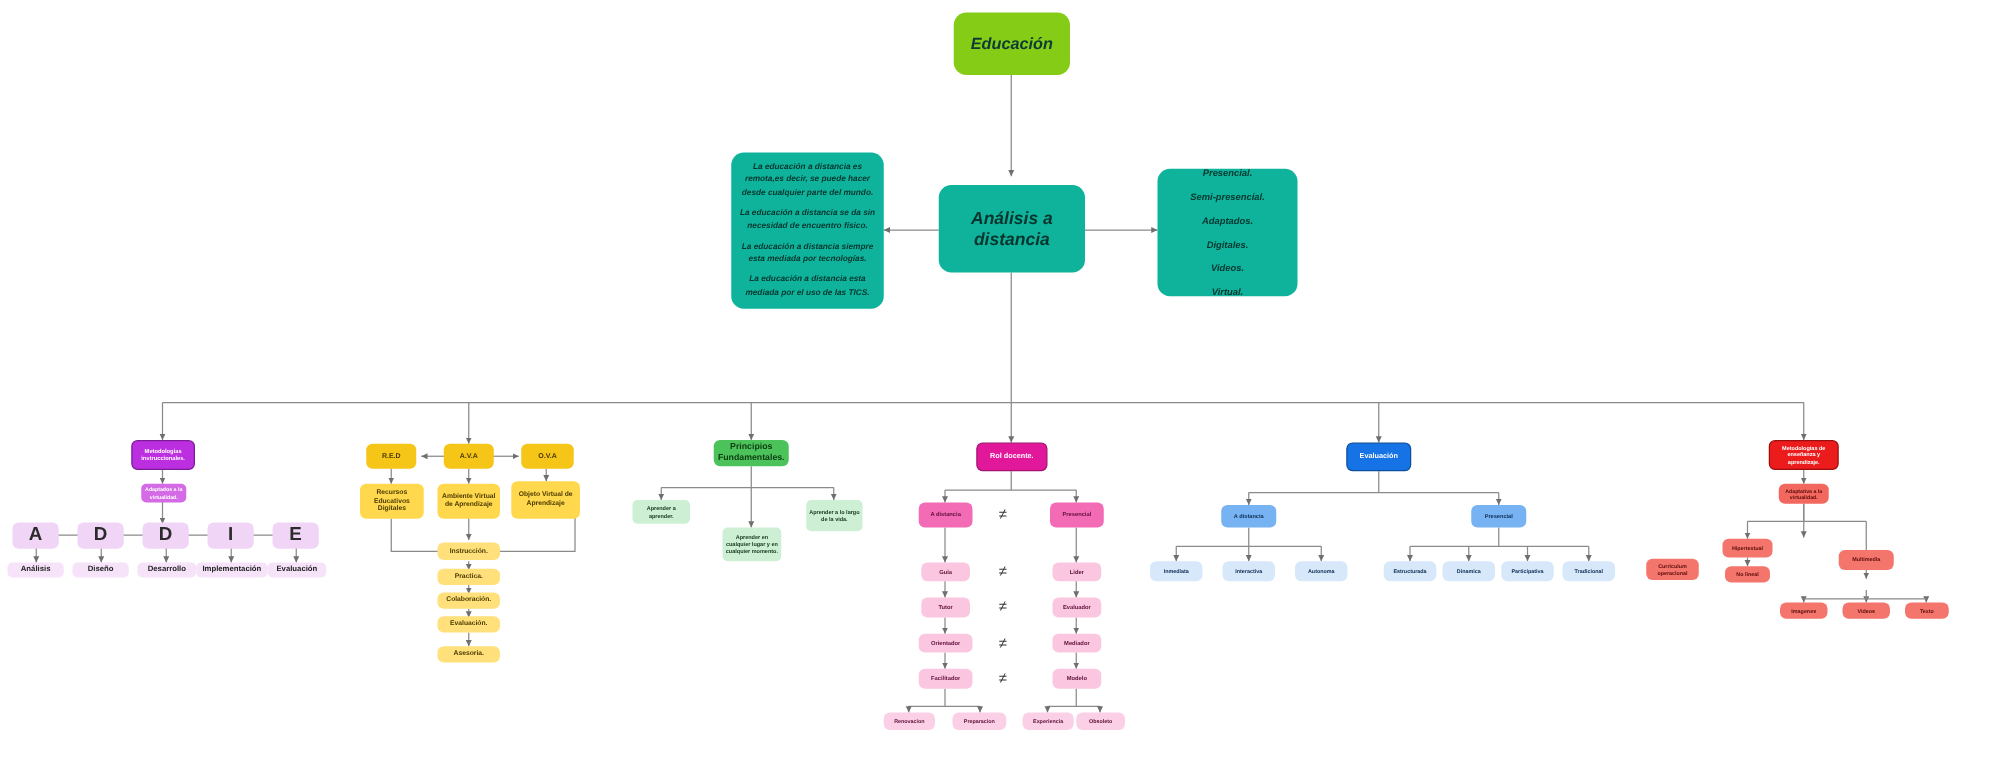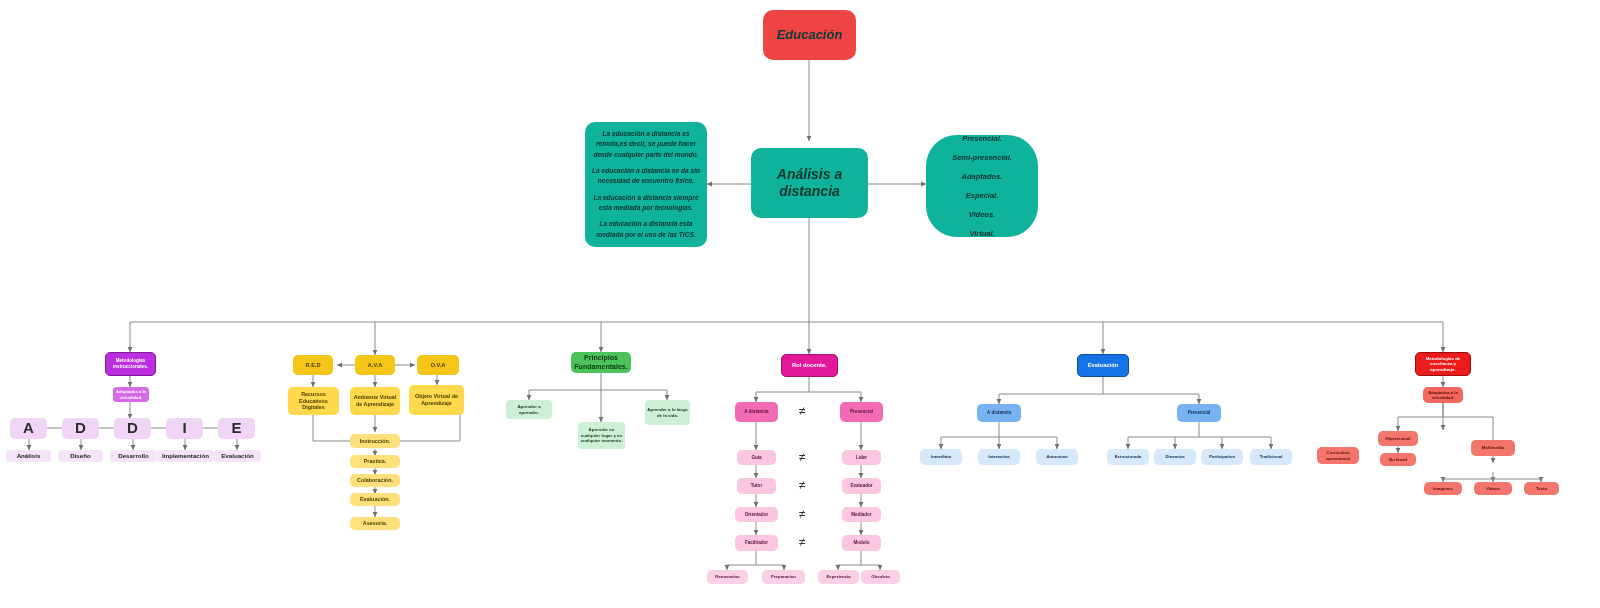--- a/index.html
+++ b/index.html
@@ -12,24 +12,24 @@
   #edges{position:absolute;left:0;top:0;width:1600px;height:608px;pointer-events:none;}
 
   .node{
     position:absolute;box-sizing:border-box;display:flex;
     align-items:center;justify-content:center;text-align:center;
     border-radius:6px;line-height:1.25;overflow:hidden;
   }
   .node span{display:block;width:100%;padding:0 2px;}
 
   
-  .teal-soft{background:#ef4444;color:#0d3b36;font-style:italic;font-weight:bold;font-size:13px;border-radius:10px;}
+  .teal-soft{background:#84cc16;color:#0d3b36;font-style:italic;font-weight:bold;font-size:13px;border-radius:10px;}
   .teal{background:#0fb39b;color:#06352e;font-style:italic;font-weight:bold;border-radius:10px;}
   .teal-big{font-size:14px;}
-  .teal-list{font-size:7.5px;line-height:2.55;border-radius:31px;}
+  .teal-list{font-size:7.5px;line-height:2.55;}
   .teal-para{font-size:6.6px;line-height:1.55;padding:4px;}
   .teal-para span{white-space:pre-line;}
 
   
   .purple-head{background:#bb2fe0;color:#fff;font-weight:bold;font-size:4.6px;border:1px solid #7d1b96;border-radius:5px;}
   .purple-mid{background:#d46ae6;color:#fff;font-weight:bold;font-size:4.2px;border-radius:4px;}
   .purple-letter{background:#f0d5f7;color:#2b2b2b;font-weight:bold;font-size:15px;border-radius:5px;}
   .purple-leaf{background:#f6e3fa;color:#222;font-size:6.2px;font-weight:bold;border-radius:4px;}
 
   
@@ -228,21 +228,21 @@
     <span>La educación a distancia es remota,es decir, se puede hacer desde cualquier parte del mundo.</span>
     <span>La educación a distancia se da sin necesidad de encuentro físico.</span>
     <span>La educación a distancia siempre esta mediada por tecnologías.</span>
     <span>La educación a distancia esta mediada por el uso de las TICS.</span>
   </div>
 
   <div class="node teal teal-list" style="left:926px;top:135px;width:112px;height:102px;flex-direction:column;justify-content:center;">
     <span>Presencial.</span>
     <span>Semi-presencial.</span>
     <span>Adaptados.</span>
-    <span>Especial.</span>
+    <span>Digitales.</span>
     <span>Videos.</span>
     <span>Virtual.</span>
   </div>
 
   <div class="node purple-head" style="left:105px;top:352px;width:51px;height:24px;">
     <span>Metodologias instruccionales.</span>
   </div>
   <div class="node purple-mid" style="left:113px;top:387px;width:36px;height:15px;">
     <span>Adaptados a la virtualidad.</span>
   </div>

